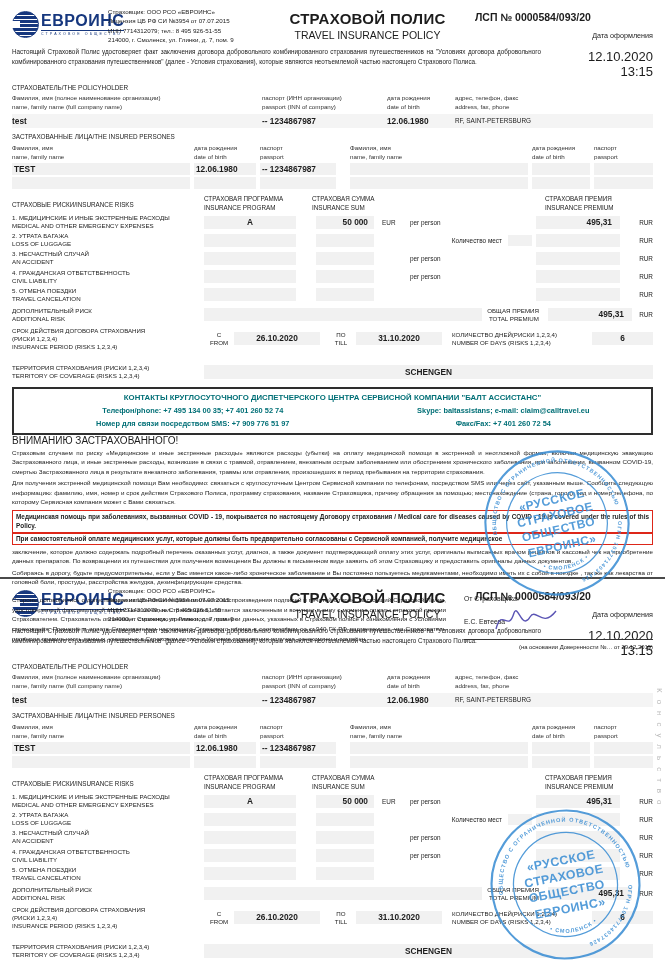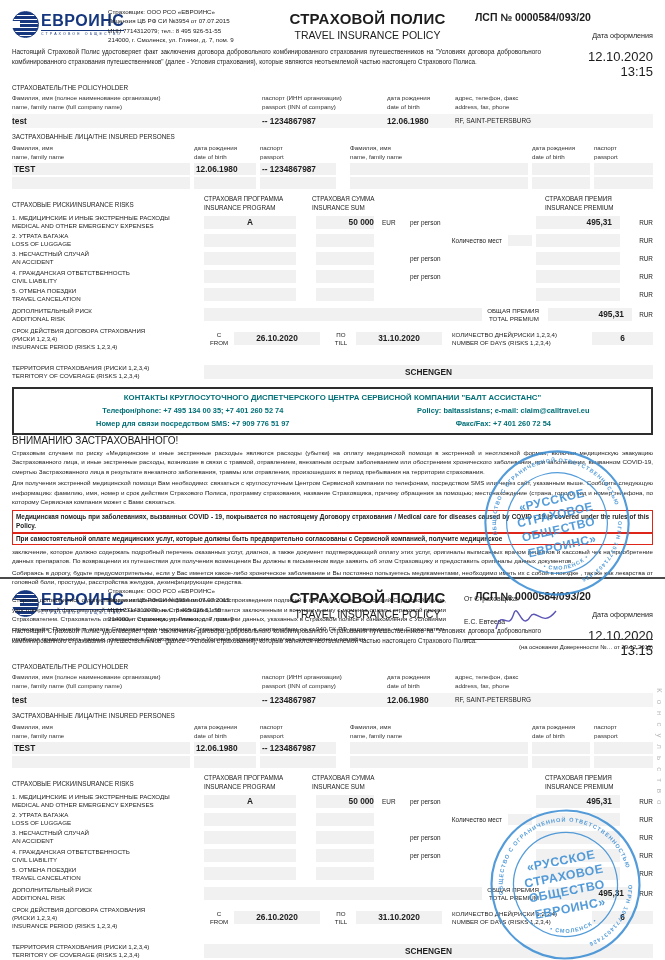--- a/index.html
+++ b/index.html
@@ -64,21 +64,21 @@
   .cell.filled{display:flex;align-items:center;padding:0 2px;}
   
   .risk-head{display:flex;margin-top:6px;font-size:6.3px;line-height:1.35;color:#222;}
   .rh1{width:192px;flex:none;padding-top:6px;}
   .rh2{width:92px;flex:none;}
   .rh3{width:236px;flex:none;padding-left:16px;box-sizing:border-box;}
   .rh4{width:121px;flex:none;padding-left:13px;box-sizing:border-box;}
   .risk-row{display:flex;margin-top:2px;align-items:center;}
   .r-label{width:186px;flex:none;font-size:6.2px;line-height:1.3;color:#222;}
   .r-prog{width:92px;margin-left:6px;flex:none;text-align:center;height:13px;line-height:13px;}
-  .r-sum{width:58px;margin-left:20px;flex:none;text-align:right;padding-right:0;box-sizing:border-box;height:13px;line-height:13px;}
+  .r-sum{width:58px;margin-left:20px;flex:none;text-align:right;padding-right:6px;box-sizing:border-box;height:13px;line-height:13px;}
   .r-cur{width:36px;flex:none;font-size:6.4px;padding-left:8px;box-sizing:border-box;}
   .r-note{width:122px;flex:none;font-size:6.4px;display:flex;align-items:center;}
   .r-prem{width:84px;margin-left:4px;flex:none;text-align:right;padding-right:8px;box-sizing:border-box;height:13px;line-height:13px;}
   .r-pcur{width:33px;flex:none;font-size:6.4px;text-align:right;}
   .gcell{background:#f1f1f1;}
   .qbox{width:24px;height:11px;background:#f1f1f1;margin-left:6px;}
   .note-right{justify-content:flex-end;}
   
   .add-row{display:flex;margin-top:4px;align-items:center;}
   .a-label{width:186px;flex:none;font-size:6.2px;line-height:1.3;}
@@ -352,21 +352,21 @@
         <div>ТЕРРИТОРИЯ СТРАХОВАНИЯ (РИСКИ 1,2,3,4)</div>
         <div>TERRITORY OF COVERAGE (RISKS 1,2,3,4)</div>
       </div>
     <div class="t-band gcell vbold">SCHENGEN</div>
   </div>
 
   <div class="contact-box">
     <div class="cb-title">КОНТАКТЫ КРУГЛОСУТОЧНОГО ДИСПЕТЧЕРСКОГО ЦЕНТРА СЕРВИСНОЙ КОМПАНИИ "БАЛТ АССИСТАНС"</div>
     <div class="cb-row">
       <div class="cb-l">Телефон/phone: +7 495 134 00 35; +7 401 260 52 74</div>
-      <div class="cb-r">Policy: baltassistans; e-mail: claim@calltravel.eu</div>
+      <div class="cb-r">Skype: baltassistans; e-mail: claim@calltravel.eu</div>
     </div>
     <div class="cb-row">
       <div class="cb-l">Номер для связи посредством SMS: +7 909 776 51 97</div>
       <div class="cb-r">Факс/Fax: +7 401 260 72 54</div>
     </div>
   </div>
 
   <div class="attn">ВНИМАНИЮ ЗАСТРАХОВАННОГО!</div>
   <div class="para">Страховым случаем по риску «Медицинские и иные экстренные расходы» являются расходы (убытки) на оплату медицинской помощи в экстренной и неотложной формах, включая медицинскую эвакуацию Застрахованного лица, и иные экстренные расходы, возникшие в связи с травмой, отравлением, внезапным острым заболеванием или обострением хронического заболевания, при заболевании, вызванном COVID-19, смертью Застрахованного лица в результате внезапного заболевания, травмы или отравления, произошедших в период пребывания на территории страхования.</div>
   <div class="para">Для получения экстренной медицинской помощи Вам необходимо: связаться с круглосуточным Центром Сервисной компании по телефонам, посредством SMS или через сайт, указанным выше. Сообщить следующую информацию: фамилию, имя, номер и срок действия Страхового Полиса, программу страхования, название Страховщика, причину обращения за помощью; местонахождение (страна, город); код и номер телефона, по которому Сервисная компания может с Вами связаться.</div>

